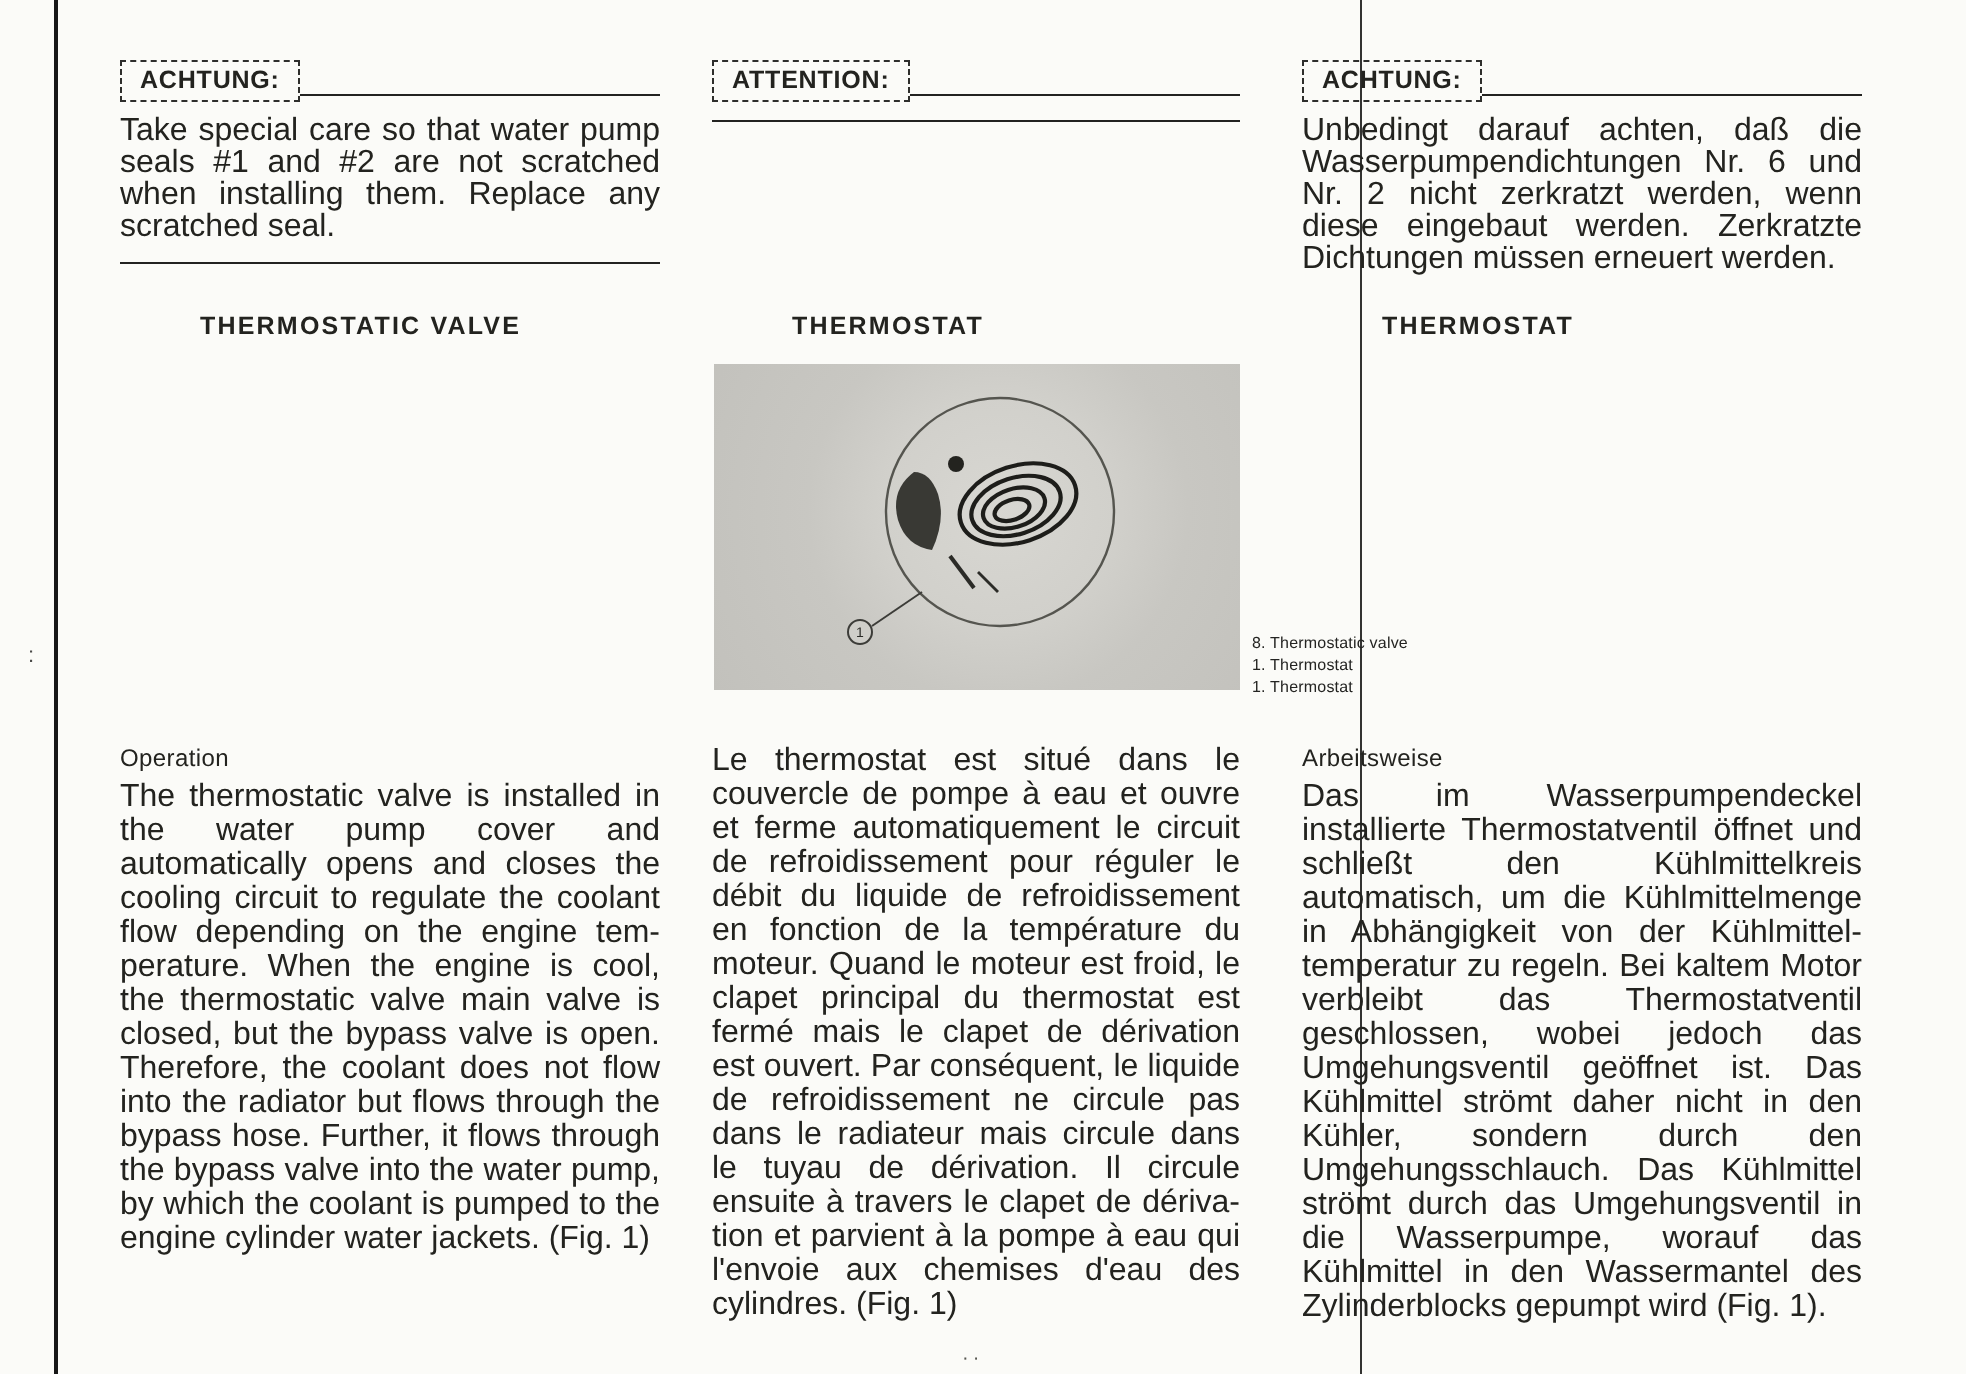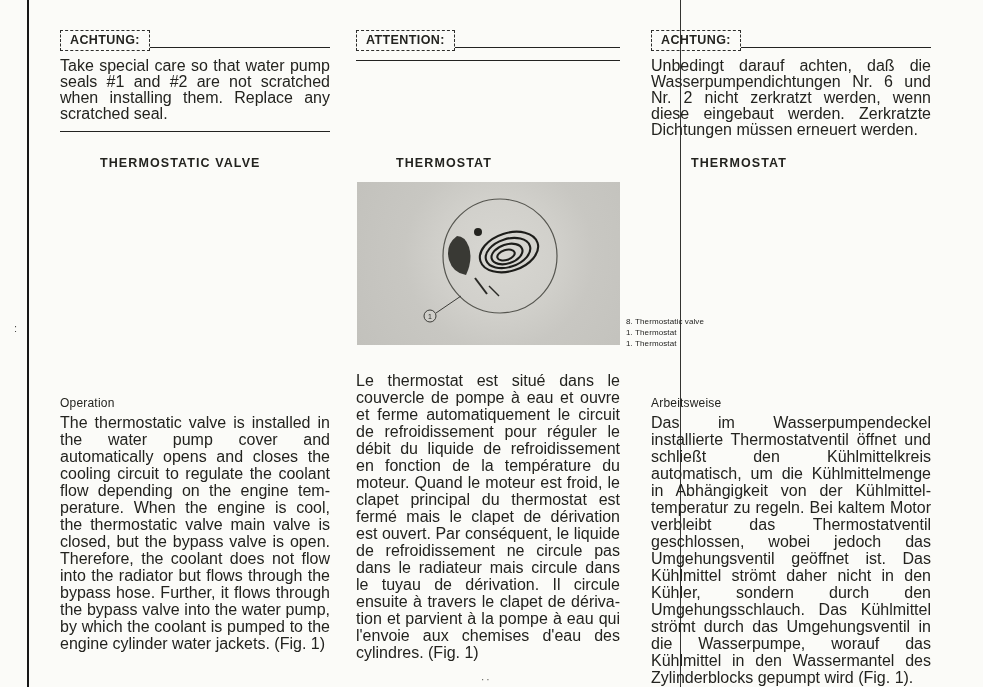--- a/index.html
+++ b/index.html
@@ -25,21 +25,21 @@
     padding:2px 9px 3px; font-size:12.5px; font-weight:700;
     letter-spacing:0.4px; white-space:nowrap;
   }
   .head-rule { flex:1; align-self:flex-end; border-bottom:1.6px solid #232321; margin-bottom:3px; }
   .caution-text { margin-top:7px; font-size:16px; line-height:16px; text-align:justify; }
   .bottom-rule { border-bottom:1.6px solid #232321; margin-top:9px; }
 
   .section-title { position:absolute; top:156px; left:0; font-size:12.5px; font-weight:700; letter-spacing:1.1px;margin-left:40px; }
 
   .body-block { position:absolute; top:372px; left:0; right:0; }
-  .body-heading { font-size:12px; font-weight:400; letter-spacing:0.2px; margin-bottom:4px;margin-top:24px; }
+  .body-heading { font-size:12px; font-weight:400; letter-spacing:0.2px; margin-bottom:4px; }
   .body-text { font-size:16px; line-height:17px; text-align:justify; }
 
   .thermostat-figure {
     position:absolute; left:357px; top:182px; width:263px; height:163px;
     background: radial-gradient(circle at 54% 45%, #d8d7d2 0px, #d1d0cb 58px, #c8c7c2 95px, #c2c1bc 100%);
   }
   .thermostat-figure svg { display:block; width:100%; height:100%; }
 
   .figure-captions {
     position:absolute; left:626px; top:316px;

